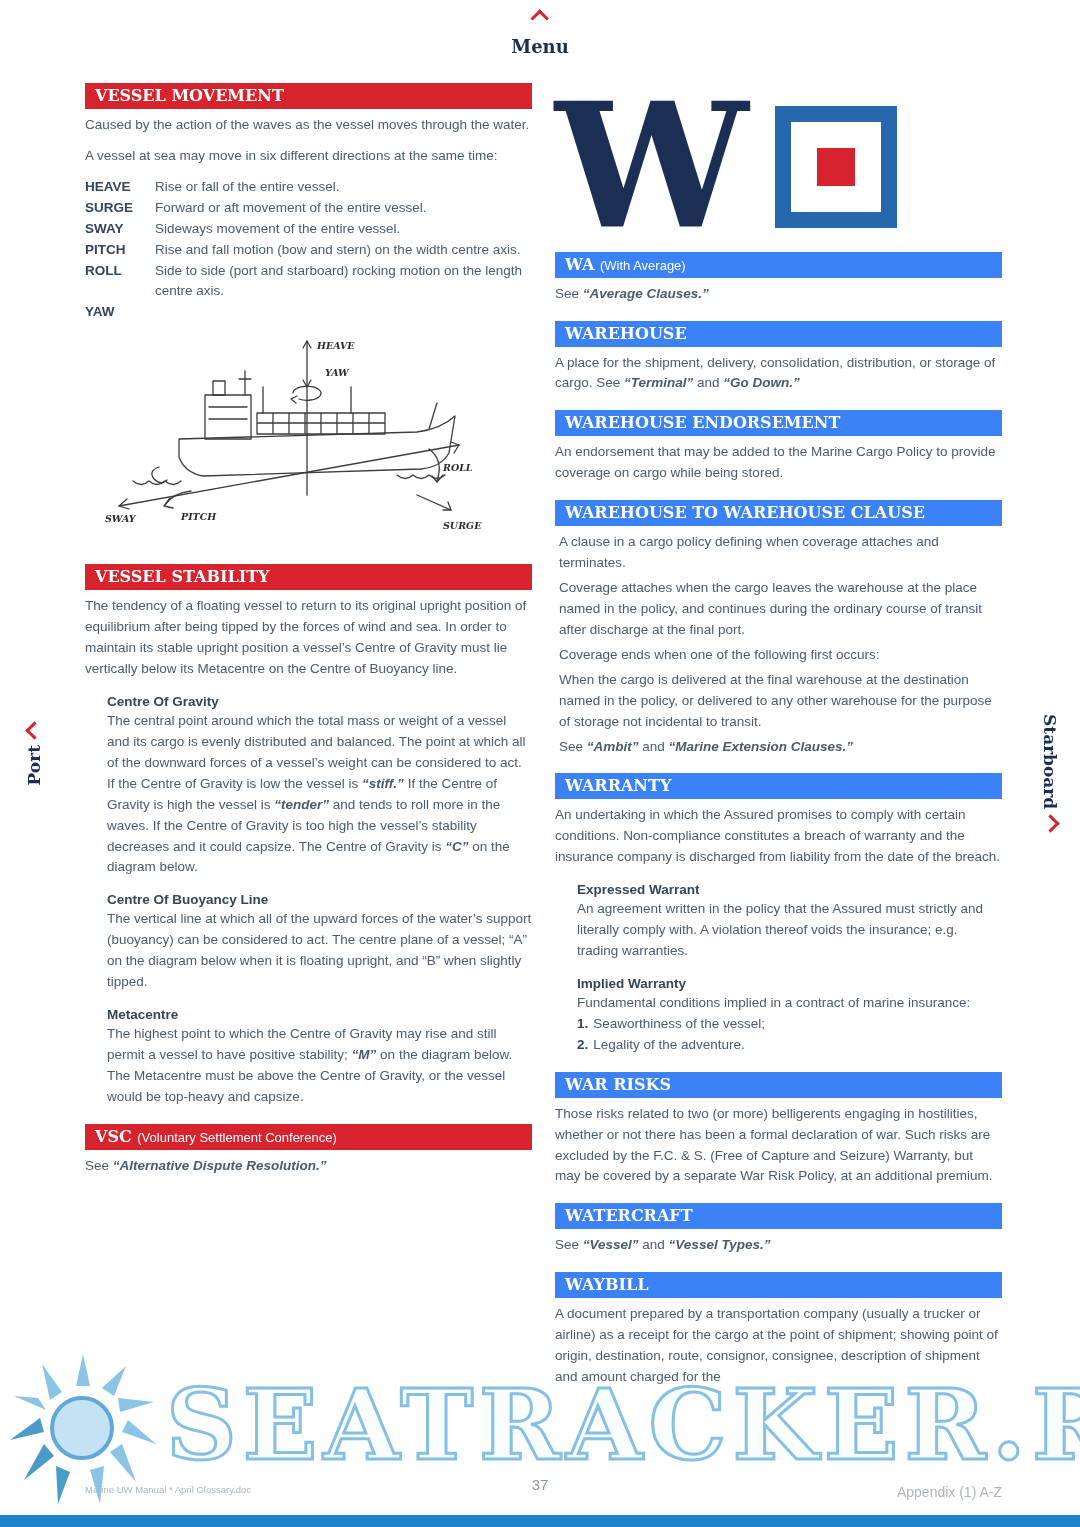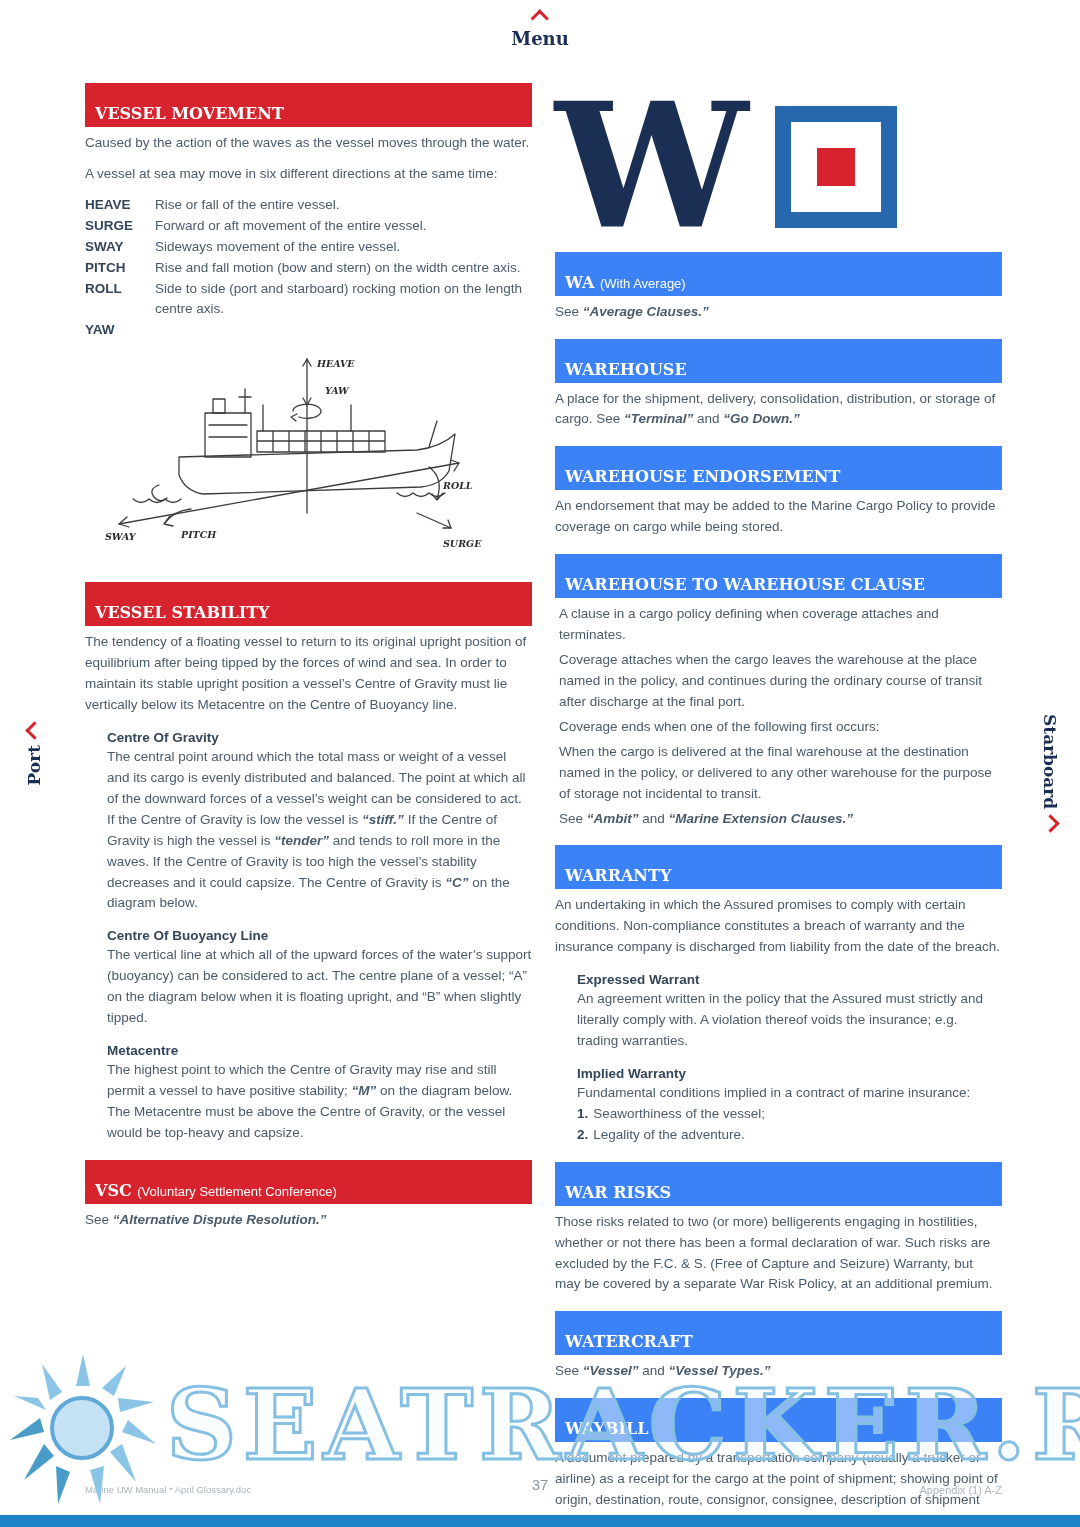--- a/index.html
+++ b/index.html
@@ -1,21 +1,21 @@
 <!DOCTYPE html>
 <html><head>
 <meta charset="utf-8">
 <style>
   html,body{margin:0;padding:0;background:#e8e8e8;}
   .page{position:relative;width:1080px;height:1527px;background:#ffffff;margin:0 auto;
         font-family:"Liberation Sans",sans-serif;color:#4a5b6c;overflow:hidden;}
 
   
   .menu{position:absolute;top:12px;left:50%;transform:translateX(-50%);
-        display:flex;flex-direction:column;align-items:center;gap:3px;cursor:pointer;}
+        display:flex;flex-direction:column;align-items:center;gap:11px;cursor:pointer;}
   .menu-label{font-family:"DejaVu Serif",serif;font-weight:bold;font-size:18px;color:#1b2f55;}
 
   
   .chev{width:10px;height:10px;border:solid #d6232e;border-width:0 3px 3px 0;display:inline-block;}
   .chev.up{transform:rotate(-135deg);}
   .chev.left{transform:rotate(135deg);}
   .chev.right{transform:rotate(-45deg);}
 
   
   .edge{position:absolute;display:flex;flex-direction:column;align-items:center;gap:8px;cursor:pointer;}
@@ -24,21 +24,21 @@
   .vlabel{writing-mode:vertical-rl;font-family:"DejaVu Serif",serif;font-weight:bold;
           font-size:17px;color:#1b2f55;}
   .vlabel-up{transform:rotate(180deg);}
 
   
   .col{position:absolute;}
   .left-col{left:85px;top:83px;width:447px;}
   .right-col{left:555px;top:98px;width:447px;}
 
   .bar{font-family:"DejaVu Serif",serif;font-weight:bold;color:#fff;font-size:16px;
-       padding:21px 10px 4px;margin:16px 0 6px;}
+       padding:3px 10px 4px;margin:16px 0 6px;}
   .bar:first-child{margin-top:0;}
   .bar.red{background:#d6232e;}
   .bar.blue{background:#3b82f6;}
   .bar-sub{font-family:"Liberation Sans",sans-serif;font-weight:normal;font-size:13px;}
 
   .body{margin:4px 0 10px;font-size:13.5px;line-height:1.55;color:#4a5b6c;}
   .tight p{margin:4px;}
   .em{font-weight:bold;font-style:italic;}
 
   .term-row{display:flex;font-size:13.5px;line-height:1.55;color:#4a5b6c;}
@@ -66,21 +66,21 @@
   
   .watermark{position:absolute;left:166px;top:1376px;z-index:6;pointer-events:none;
              font-family:"DejaVu Serif",serif;font-weight:bold;font-size:98px;line-height:1;
              letter-spacing:6px;color:rgba(244,250,253,0.45);
              -webkit-text-stroke:3px #85bfe2;}
   .sun-logo{position:absolute;left:8px;top:1352px;z-index:6;pointer-events:none;}
 
   
   .footer-left{position:absolute;left:85px;top:1484px;font-size:9.5px;color:#aab5be;}
   .footer-page{position:absolute;left:0;right:0;top:1476px;text-align:center;font-size:15px;color:#8a97a1;}
-  .footer-right{position:absolute;right:78px;top:1484px;font-size:11px;color:#aab5be;}
+  .footer-right{position:absolute;right:78px;top:1484px;font-size:14px;color:#aab5be;}
   .bottom-bar{position:absolute;left:0;right:0;bottom:0;height:12px;background:#1e82c8;}
 </style>
 </head>
 <body>
 
 <div class="page">
 
   <div class="menu">
     <span class="chev up"></span>
     <span class="menu-label">Menu</span>

